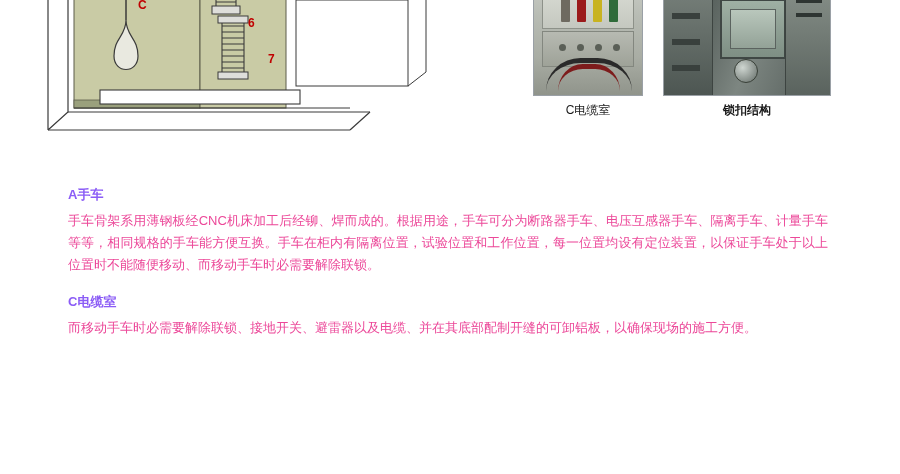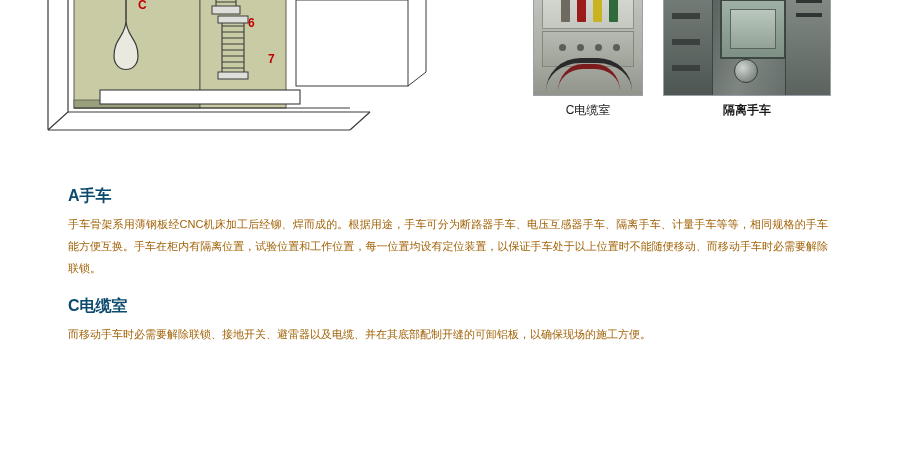--- a/index.html
+++ b/index.html
@@ -135,29 +135,29 @@
 
   
   .body-text {
     position: absolute;
     left: 68px;
     top: 186px;
     width: 760px;
   }
   .section { margin-bottom: 17px; }
   .section-title {
-    color: #0c4a6e;
-    font-size: 16px;
+    color: #8b5cf6;
+    font-size: 13px;
     font-weight: bold;
     margin-bottom: 6px;
     font-family: "Liberation Sans", sans-serif;
   }
   .section-para {
-    color: #a16207;
-    font-size: 11px;
+    color: #ec4899;
+    font-size: 13px;
     line-height: 22px;
     text-align: justify;
     font-family: "Liberation Sans", sans-serif;
   }
 </style>
 </head>
 <body>
 
 <div class="top-area">
 
@@ -247,21 +247,21 @@
       <div class="p2-plate">
         <div class="p2-plate-inner"></div>
       </div>
       <div class="p2-knob"></div>
       <div class="p2-right">
 
         <div class="p2-slot s2"></div>
         <div class="p2-slot s3"></div>
       </div>
     </div>
-    <div class="photo-caption bold">隔离手车</div>
+    <div class="photo-caption bold">锁扣结构</div>
   </div>
 </div>
 
 <div class="body-text">
 
   <div class="section">
     <div class="section-title">A手车</div>
     <div class="section-para">手车骨架系用薄钢板经CNC机床加工后经铆、焊而成的。根据用途，手车可分为断路器手车、电压互感器手车、隔离手车、计量手车等等，相同规格的手车能方便互换。手车在柜内有隔离位置，试验位置和工作位置，每一位置均设有定位装置，以保证手车处于以上位置时不能随便移动、而移动手车时必需要解除联锁。</div>
   </div>
 

